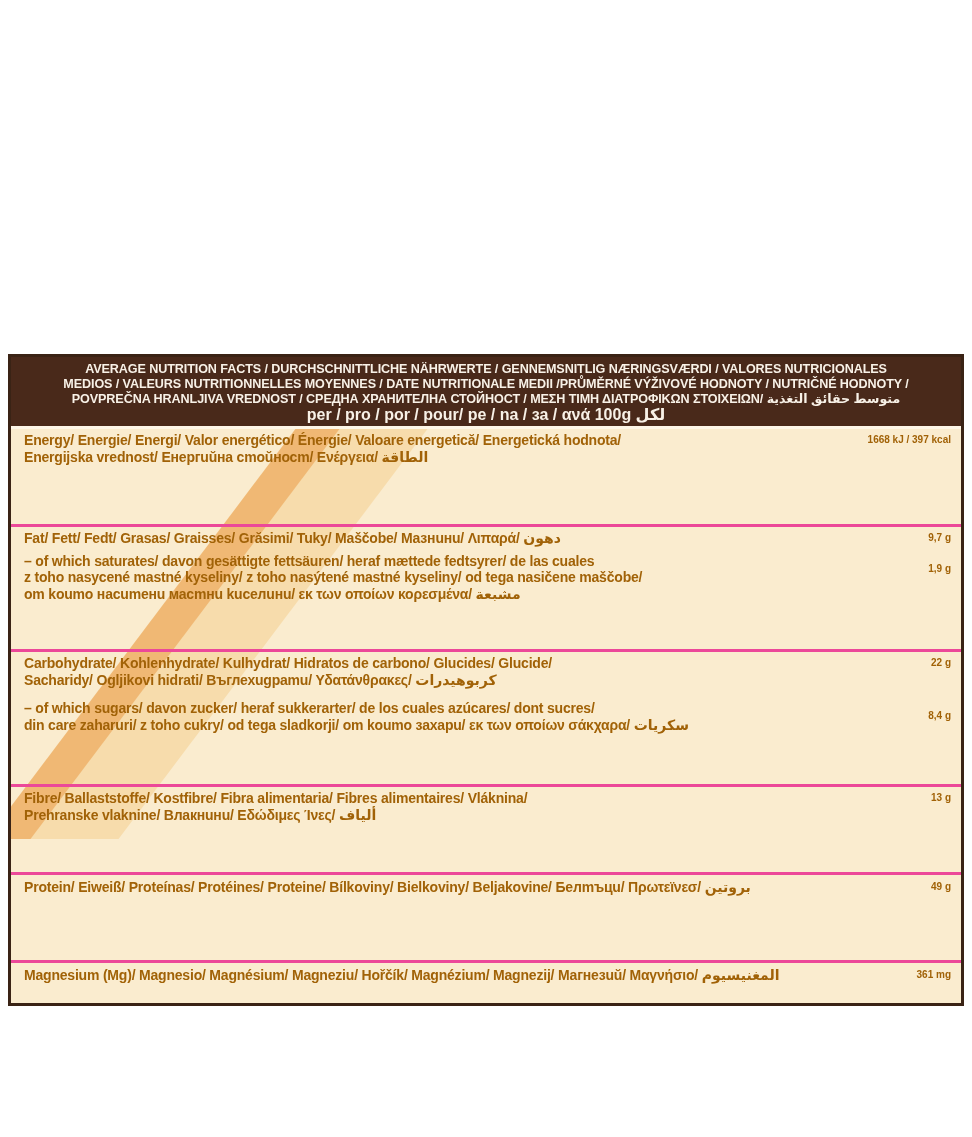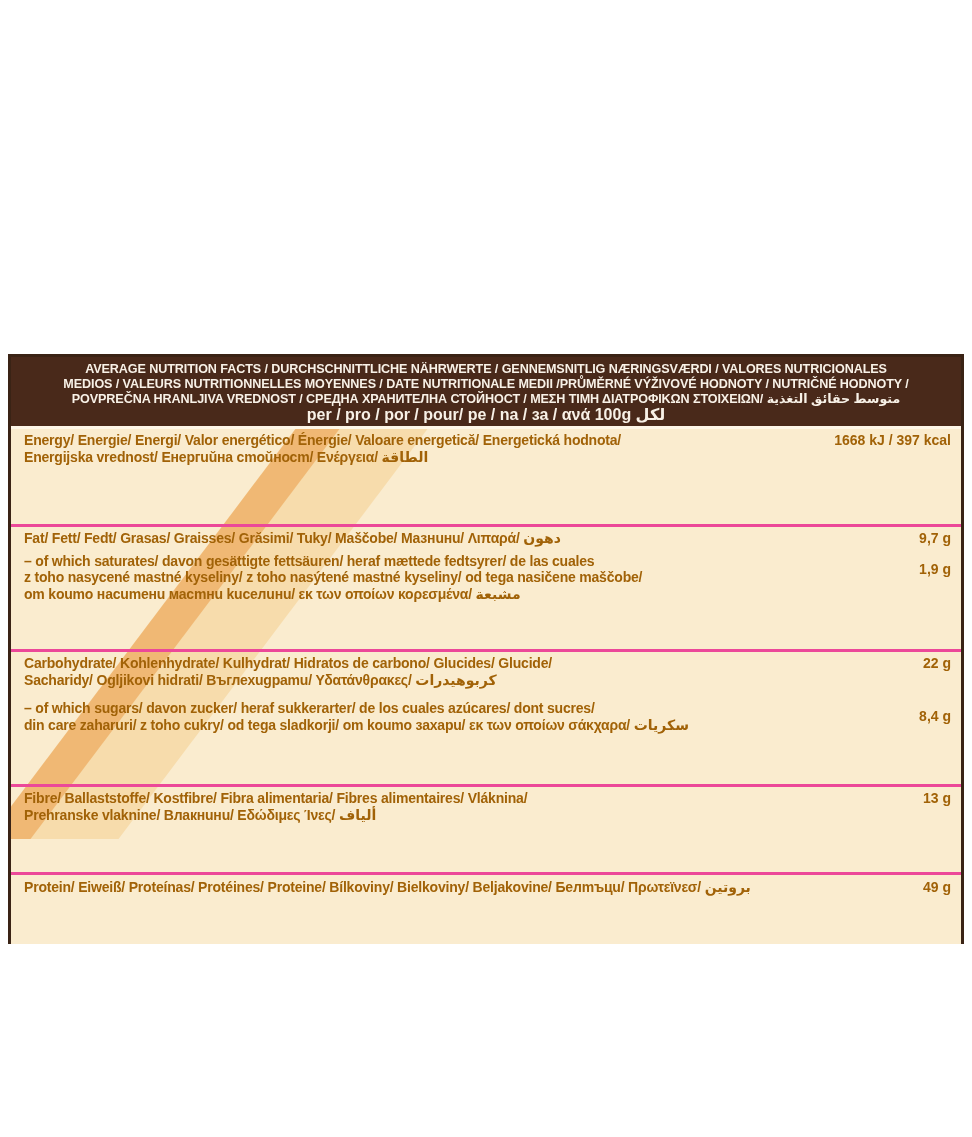--- a/index.html
+++ b/index.html
@@ -1,16 +1,16 @@
 <!DOCTYPE html>
 <html><head>
 <meta charset="utf-8">
 <style>
   html,body{margin:0;padding:0;background:#ffffff;}
-  .page{position:relative;width:972px;height:944px;background:#ffffff;overflow:hidden;
+  .page{position:relative;width:972px;height:1137px;background:#ffffff;overflow:hidden;
         font-family:"Liberation Sans","DejaVu Sans",sans-serif;}
   .nutri-table{position:absolute;left:8px;top:354px;width:950px;
         border:3px solid #3a2315;background:#faeccf;}
   
   .nt-header{background:#49291a;color:#f8f1e7;text-align:center;
         padding:5px 4px 4px 4px;position:relative;z-index:2;}
   .nt-header .hl{font-weight:bold;font-size:12.6px;line-height:15px;letter-spacing:-0.1px;white-space:nowrap;}
   .nt-header .hl-small{font-weight:bold;font-size:16px;line-height:15px;white-space:nowrap;}
   .header-gap{height:3px;background:#fdf6e7;position:relative;z-index:2;}
   
@@ -18,21 +18,21 @@
   .stripe{position:absolute;top:-10px;height:420px;transform:skewX(-37deg);
         transform-origin:top left;z-index:0;}
   .stripe-wash{left:292px;width:132px;background:#f6d7a2;opacity:.78;}
   .stripe-streak{left:292px;width:44px;background:#eeac62;opacity:.75;}
   .row{position:relative;z-index:1;color:#a16207;}
   .row + .row{border-top:3px solid #ec4899;margin-top:44px;}
   .entry{display:flex;align-items:flex-start;}
   .lines{flex:1;padding:3px 6px 3px 13px;}
   .line{font-weight:bold;font-size:14px;line-height:16.5px;letter-spacing:-0.2px;}
   .val{flex:none;min-width:150px;text-align:right;padding:3px 10px 0 0;
-        font-weight:bold;font-size:14px;line-height:16.5px;white-space:nowrap;}
+        font-weight:bold;font-size:10px;line-height:16.5px;white-space:nowrap;}
   .row-energy{padding-bottom:12px;}
   .row-carb .entry-sub{margin-top:6px;}
   .row-carb{padding-bottom:4px;}
   .entry-sub .val-mid{align-self:center;padding-top:0;}
   .val-fatsub{padding-top:11px;}
   .row-fibre{padding-bottom:2px;}
   .row-single .lines{padding-top:4px;padding-bottom:20px;}
   .row-single .val{padding-top:4px;}
 </style>
 </head>

